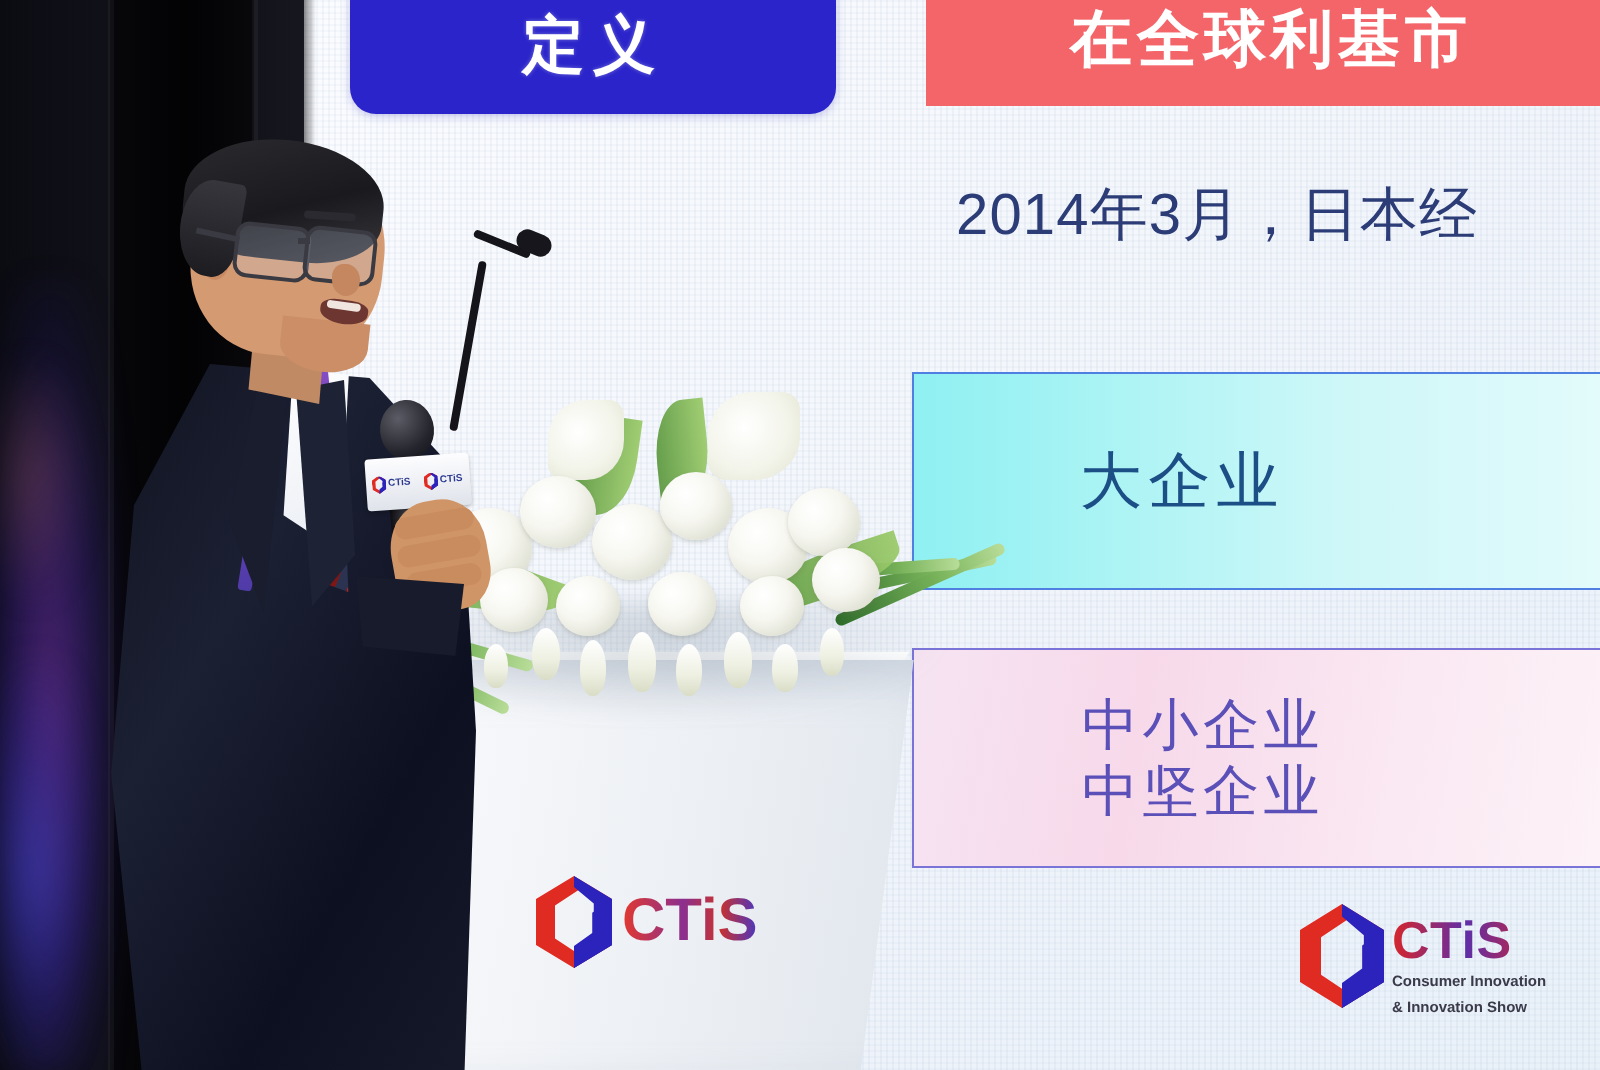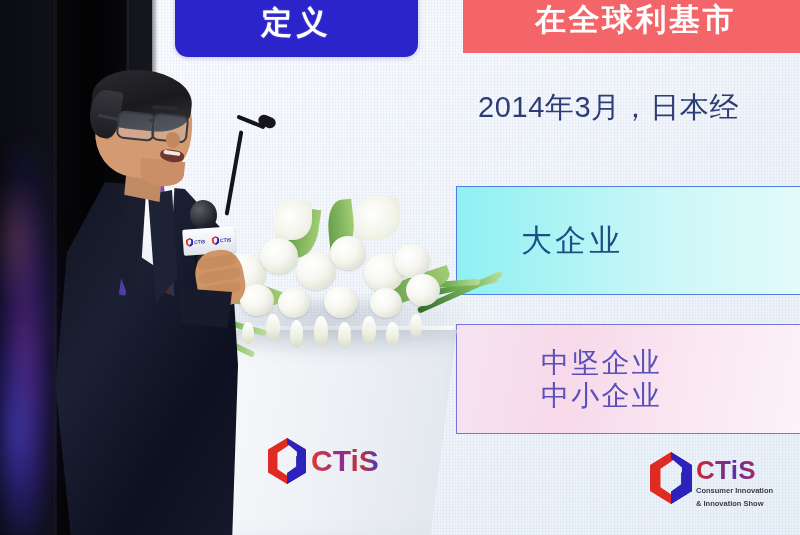--- a/index.html
+++ b/index.html
@@ -48,21 +48,21 @@
              color:#fff;font-size:31px;font-weight:700;letter-spacing:.14em;
              background:linear-gradient(180deg,#2637b7,#1b2aa2);}
 
   #para-date{position:absolute;left:478px;top:88px;width:330px;
              color:#2c3c76;font-size:29px;letter-spacing:.02em;white-space:nowrap;}
 
   #box-large{position:absolute;left:456px;top:186px;width:352px;height:107px;
              border:1.6px solid #4f7fe0;
              background:linear-gradient(90deg,#8ff0f2 0%,#a8f3f4 25%,#cdf7f8 60%,#e4fbfb 100%);
              display:flex;align-items:center;justify-content:flex-start;}
-  #box-large span{color:#1c4f86;font-size:31px;letter-spacing:.10em;margin-left:64px;}
+  #box-large span{color:#1c4f86;font-size:31px;letter-spacing:.10em;margin-left:83px;}
 
   #box-sme{position:absolute;left:456px;top:324px;width:352px;height:110px;
            border:1.6px solid #7a74d8;
            background:linear-gradient(100deg,#f6e4f2 0%,#f7d9ea 32%,#fae8f2 68%,#fdf3f8 100%);
            display:flex;flex-direction:column;align-items:flex-start;justify-content:center;
            padding-left:84px;box-sizing:border-box;}
   #box-sme span{color:#5b4fb8;font-size:28px;letter-spacing:.08em;line-height:1.18;}
 
   
   #logo-br{position:absolute;left:650px;top:452px;width:140px;height:62px;display:flex;align-items:flex-start;}
@@ -205,22 +205,22 @@
 
   <div id="chip-cond">
     <span>认定条件</span>
   </div>
 
   <div id="box-large">
     <span>大企业</span>
   </div>
 
   <div id="box-sme">
+    <span>中小企业</span>
     <span>中坚企业</span>
-    <span>中小企业</span>
   </div>
 
   <div id="logo-br">
     <div class="hexmark">
       <span class="half hred"></span>
         <span class="half hblue"></span>
         <span class="half hblue2"></span>
     </div>
     <div class="lt">
       <div class="wordmark">CTiS</div>

